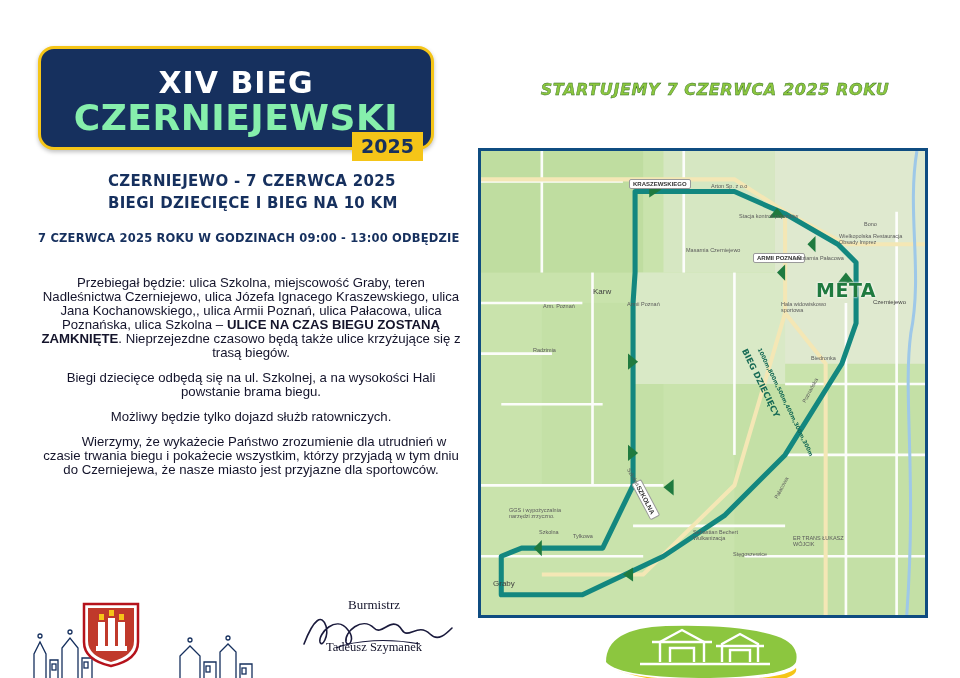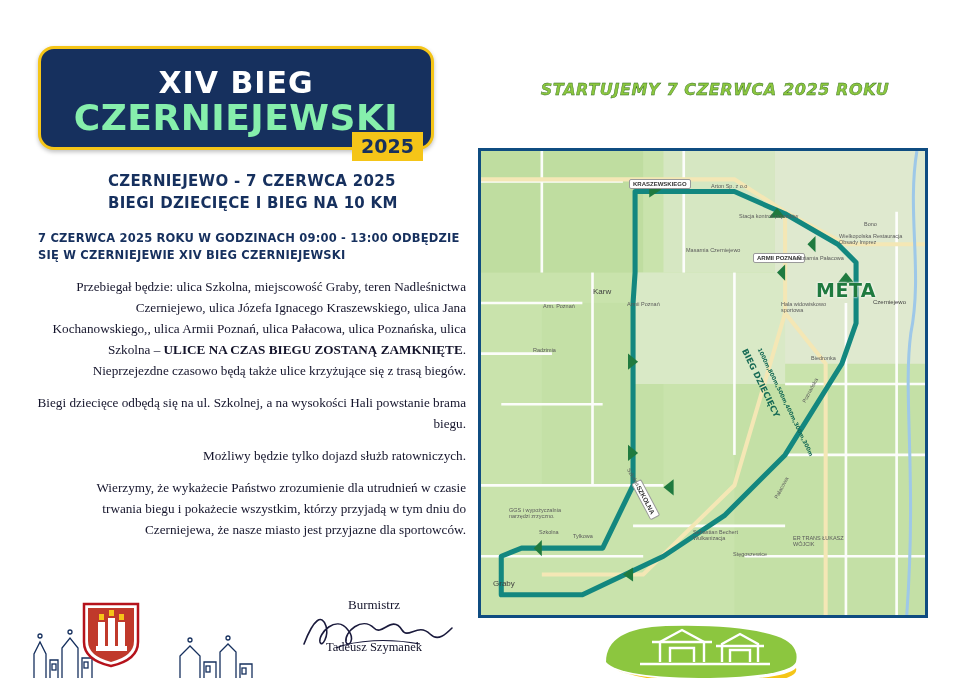--- a/index.html
+++ b/index.html
@@ -82,23 +82,23 @@
   #head3 { left: 38px; top: 207px; font-size: 11.5px; letter-spacing: 0.2px; }
   #head4 { left: 38px; top: 224px; font-size: 11.5px; letter-spacing: 0.2px; }
 
   
   #body-text {
     position: absolute;
     left: 36px; top: 252px;
     width: 430px;
     color: #14142b;
     font-size: 13.2px;
-    line-height: 21px;
-    font-family: Liberation Serif, serif;
-    text-align: right;
+    line-height: 14px;
+    font-family: Liberation Sans, sans-serif;
+    text-align: center;
   }
   #body-text p { margin: 0 0 11px 0; }
   #body-text p.indent { text-indent: 26px; }
   #body-text b { font-weight: bold; }
 
   
   #coat-of-arms {
     position: absolute;
     left: 82px; top: 578px;
     width: 58px; height: 66px;
@@ -263,21 +263,20 @@
 
     <div id="logo-badge">
       <div id="logo-line1">XIV BIEG</div>
       <div id="logo-line2">CZERNIEJEWSKI</div>
     </div>
     <div id="logo-year-tag">2025</div>
 
     <div id="head1" class="head-blue">CZERNIEJEWO - 7 CZERWCA 2025</div>
     <div id="head2" class="head-blue">BIEGI DZIECIĘCE I BIEG NA 10 KM</div>
     <div id="head3" class="head-blue">7 CZERWCA 2025 ROKU W GODZINACH 09:00 - 13:00 ODBĘDZIE</div>
-    <div id="head4" class="head-blue">SIĘ W CZERNIEJEWIE XIV BIEG CZERNIEJEWSKI</div>
 
     <div id="body-text">
       <p><span>Przebiegał będzie: ulica Szkolna, miejscowość Graby, teren Nadleśnictwa Czerniejewo, ulica Józefa Ignacego Kraszewskiego, ulica Jana Kochanowskiego,, ulica Armii Poznań, ulica Pałacowa, ulica Poznańska, ulica Szkolna – </span><b>ULICE NA CZAS BIEGU ZOSTANĄ ZAMKNIĘTE</b><span>. Nieprzejezdne czasowo będą także ulice krzyżujące się z trasą biegów.</span></p>
       <p>Biegi dziecięce odbędą się na ul. Szkolnej, a na wysokości Hali powstanie brama biegu.</p>
       <p>Możliwy będzie tylko dojazd służb ratowniczych.</p>
       <p class="indent">Wierzymy, że wykażecie Państwo zrozumienie dla utrudnień w czasie trwania biegu i pokażecie wszystkim, którzy przyjadą w tym dniu do Czerniejewa, że nasze miasto jest przyjazne dla sportowców.</p>
     </div>
 
     <svg id="skyline" viewBox="0 0 230 72">
       <g fill="none" stroke="#16305e" stroke-width="1.3">

